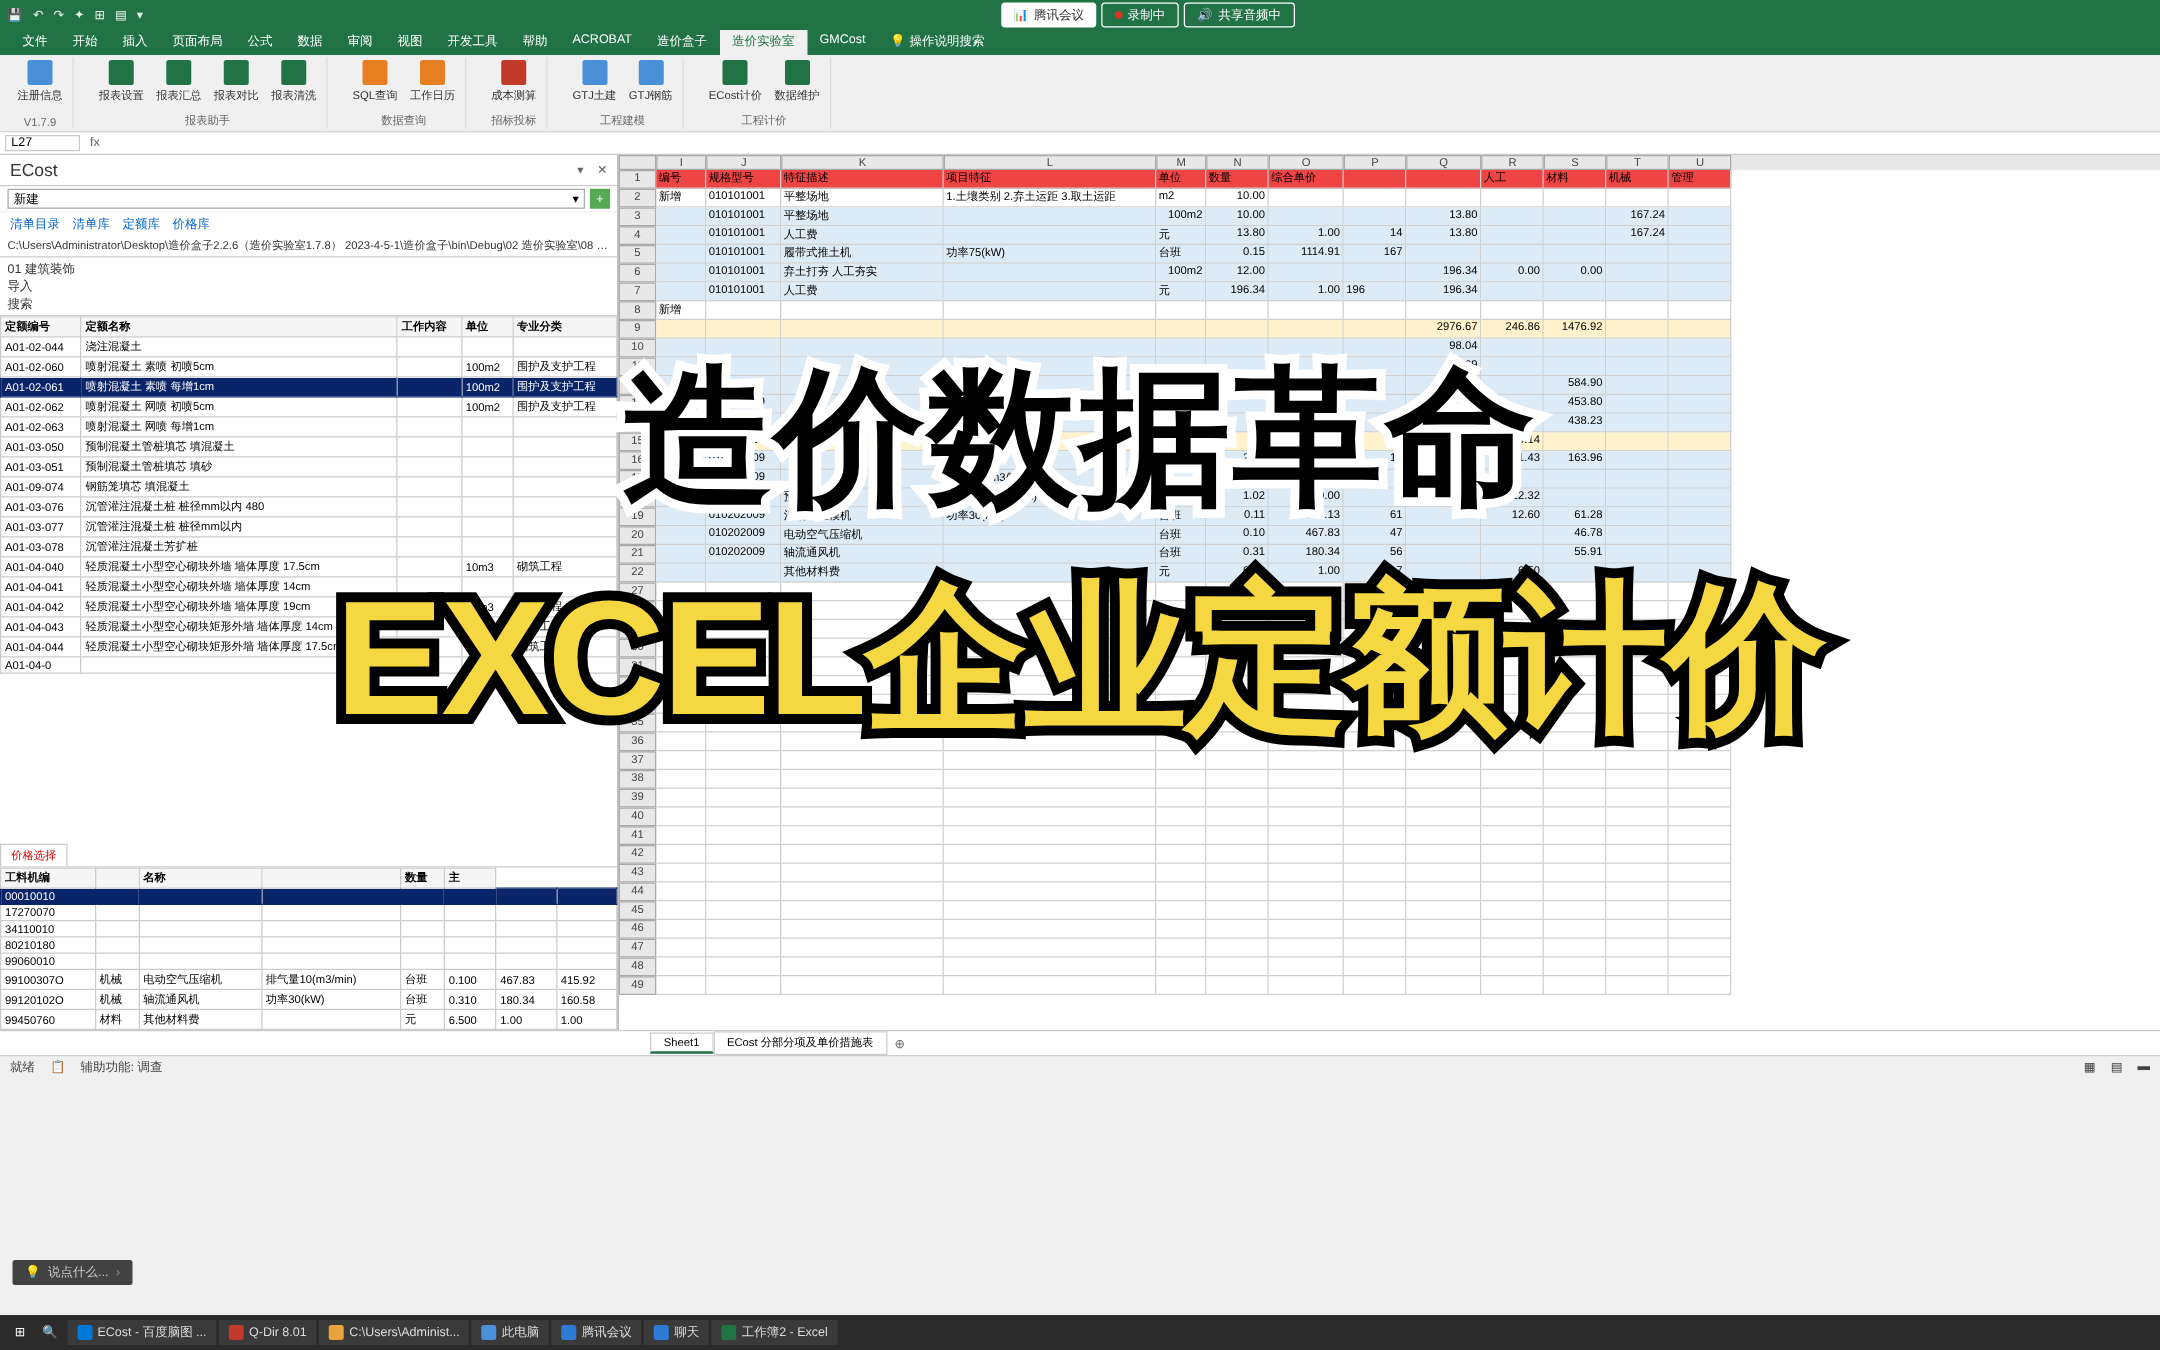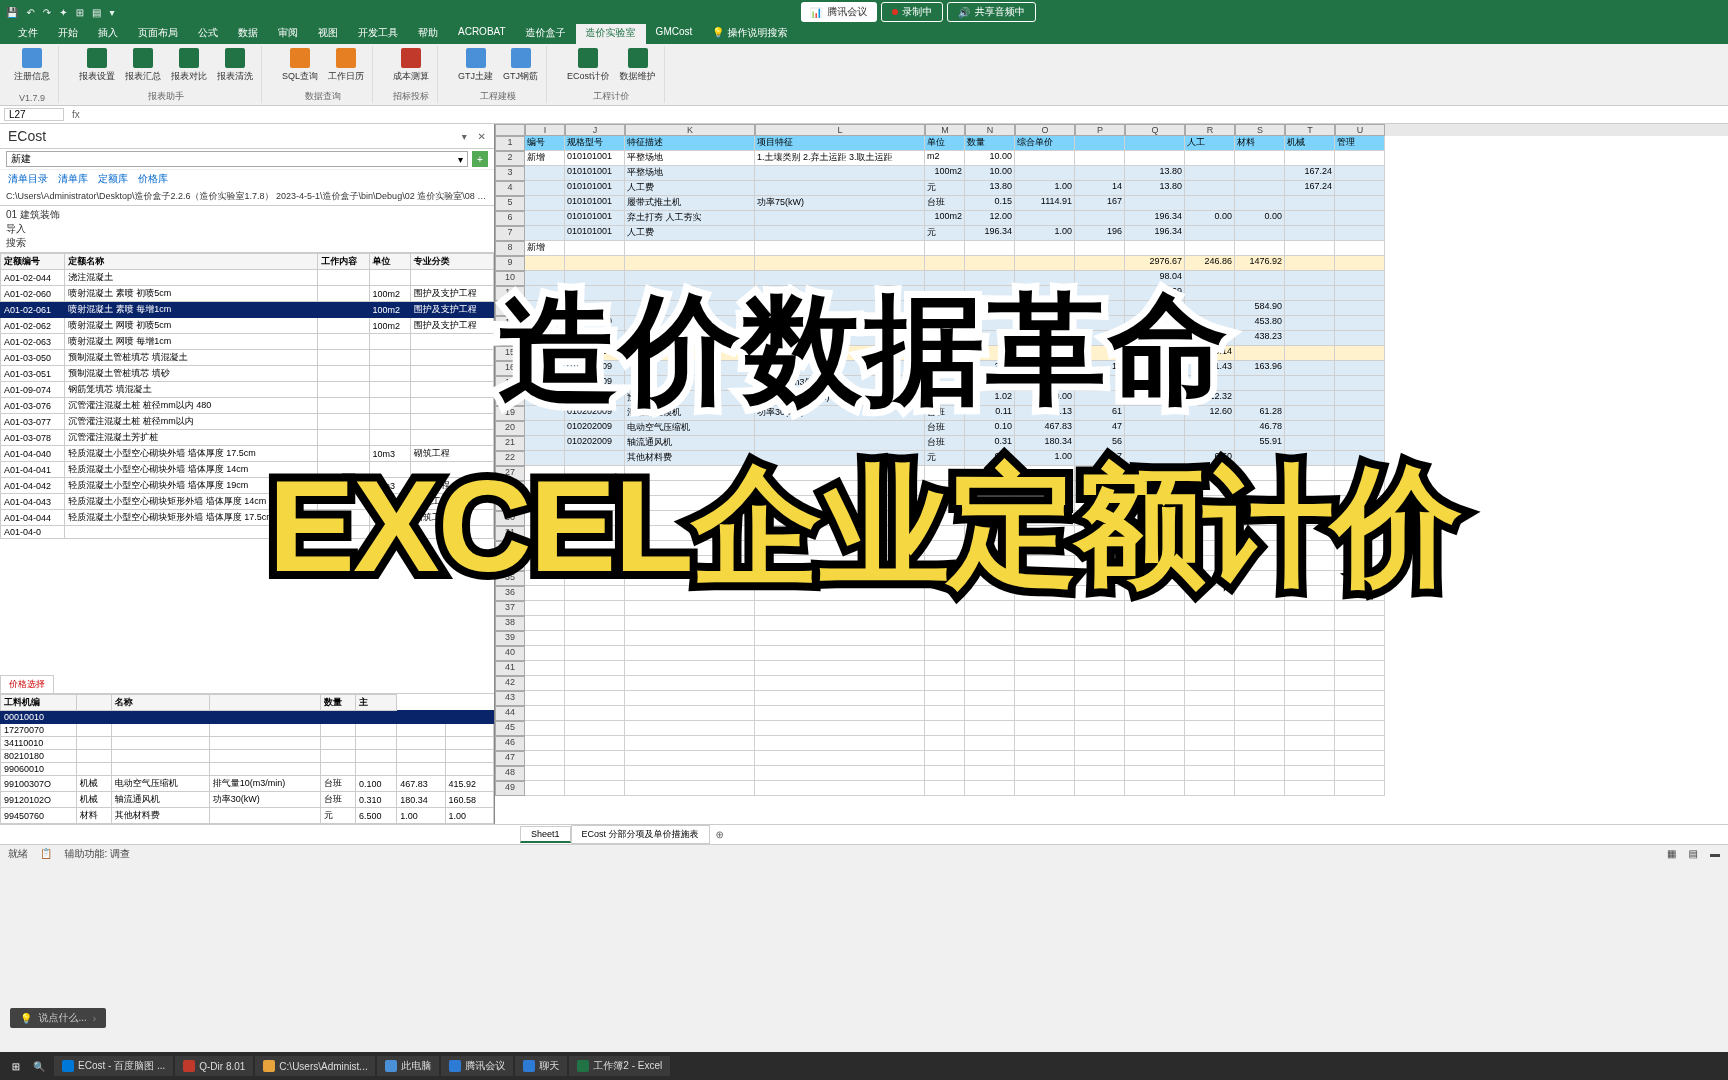--- a/index.html
+++ b/index.html
@@ -47,21 +47,21 @@
 .tbl-container { flex: 1; overflow: auto; }
 .btab { display: flex; border-bottom: 1px solid #ccc; }
 .btab .bt { padding: 2px 8px; border: 1px solid #ccc; border-bottom: none; background: #eee; cursor: pointer; font-size: 9px; }
 .btab .bt.active { background: #fff; color: #c00; }
 .grid-area { flex: 1; background: #fff; position: relative; overflow: auto; }
 .col-headers { display: flex; position: sticky; top: 0; background: #e8e8e8; }
 .col-h { border: 1px solid #aaa; text-align: center; font-size: 9px; color: #444; background: #e8e8e8; }
 .row-h { width: 30px; border: 1px solid #aaa; text-align: center; background: #e8e8e8; font-size: 9px; color: #444; }
 .grid-row { display: flex; height: 15px; }
 .cell { border-right: 1px solid #d0d0d0; border-bottom: 1px solid #d0d0d0; padding: 0 2px; font-size: 9px; white-space: nowrap; overflow: hidden; }
-.cell.hdr-orange { background: #7dd3fc; }
+.cell.hdr-orange { background: #ef4444; }
 .cell.shade2 { background: #ddebf7; }
 .cell.yellow { background: #fff2cc; }
 .sheet-tabs { height: 20px; background: #fff; border-top: 1px solid #ccc; display: flex; align-items: center; padding-left: 520px; }
 .sheet-tab { padding: 2px 10px; border: 1px solid #ccc; background: #fff; cursor: pointer; font-size: 9px; }
 .sheet-tab.active { background: #fff; border-bottom: 2px solid #217346; }
 .sheet-add { margin-left: 6px; color: #666; cursor: pointer; }
 .statusbar { height: 18px; background: #f0f0f0; border-top: 1px solid #ccc; display: flex; align-items: center; padding: 0 8px; gap: 12px; font-size: 9px; color: #444; }
 .taskbar { position: absolute; bottom: 0; left: 0; right: 0; height: 28px; background: #2b2b2b; display: flex; align-items: center; padding: 0 4px; }
 .taskbar .start { width: 24px; height: 24px; display: flex; align-items: center; justify-content: center; color: #fff; }
 .taskbar .tbtn { background: #3a3a3a; color: #ddd; padding: 3px 8px; margin-left: 2px; display: flex; align-items: center; gap: 4px; font-size: 9px; cursor: pointer; max-width: 120px; overflow: hidden; white-space: nowrap; }
@@ -589,21 +589,21 @@
       </div>
       <div class="grid-row">
         <div class="row-h">7</div>
         <div class="cell shade2" style="width: 40px;"></div>
         <div class="cell shade2" style="width: 60px;">010101001</div>
         <div class="cell shade2" style="width: 130px;">人工费</div>
         <div class="cell shade2" style="width: 170px;"></div>
         <div class="cell shade2" style="width: 40px;">元</div>
         <div class="cell shade2" style="width: 50px; text-align: right;">196.34</div>
         <div class="cell shade2" style="width: 60px; text-align: right;">1.00</div>
-        <div class="cell shade2" style="width: 50px; text-align: right;">196</div>
+        <div class="cell shade2" style="width: 50px; text-align: left;">196</div>
         <div class="cell shade2" style="width: 60px; text-align: right;">196.34</div>
         <div class="cell shade2" style="width: 50px;"></div>
         <div class="cell shade2" style="width: 50px;"></div>
         <div class="cell shade2" style="width: 50px;"></div>
         <div class="cell shade2" style="width: 50px;"></div>
       </div>
       <div class="grid-row">
         <div class="row-h">8</div>
         <div class="cell " style="width: 40px;">新增</div>
         <div class="cell " style="width: 60px;"></div>

